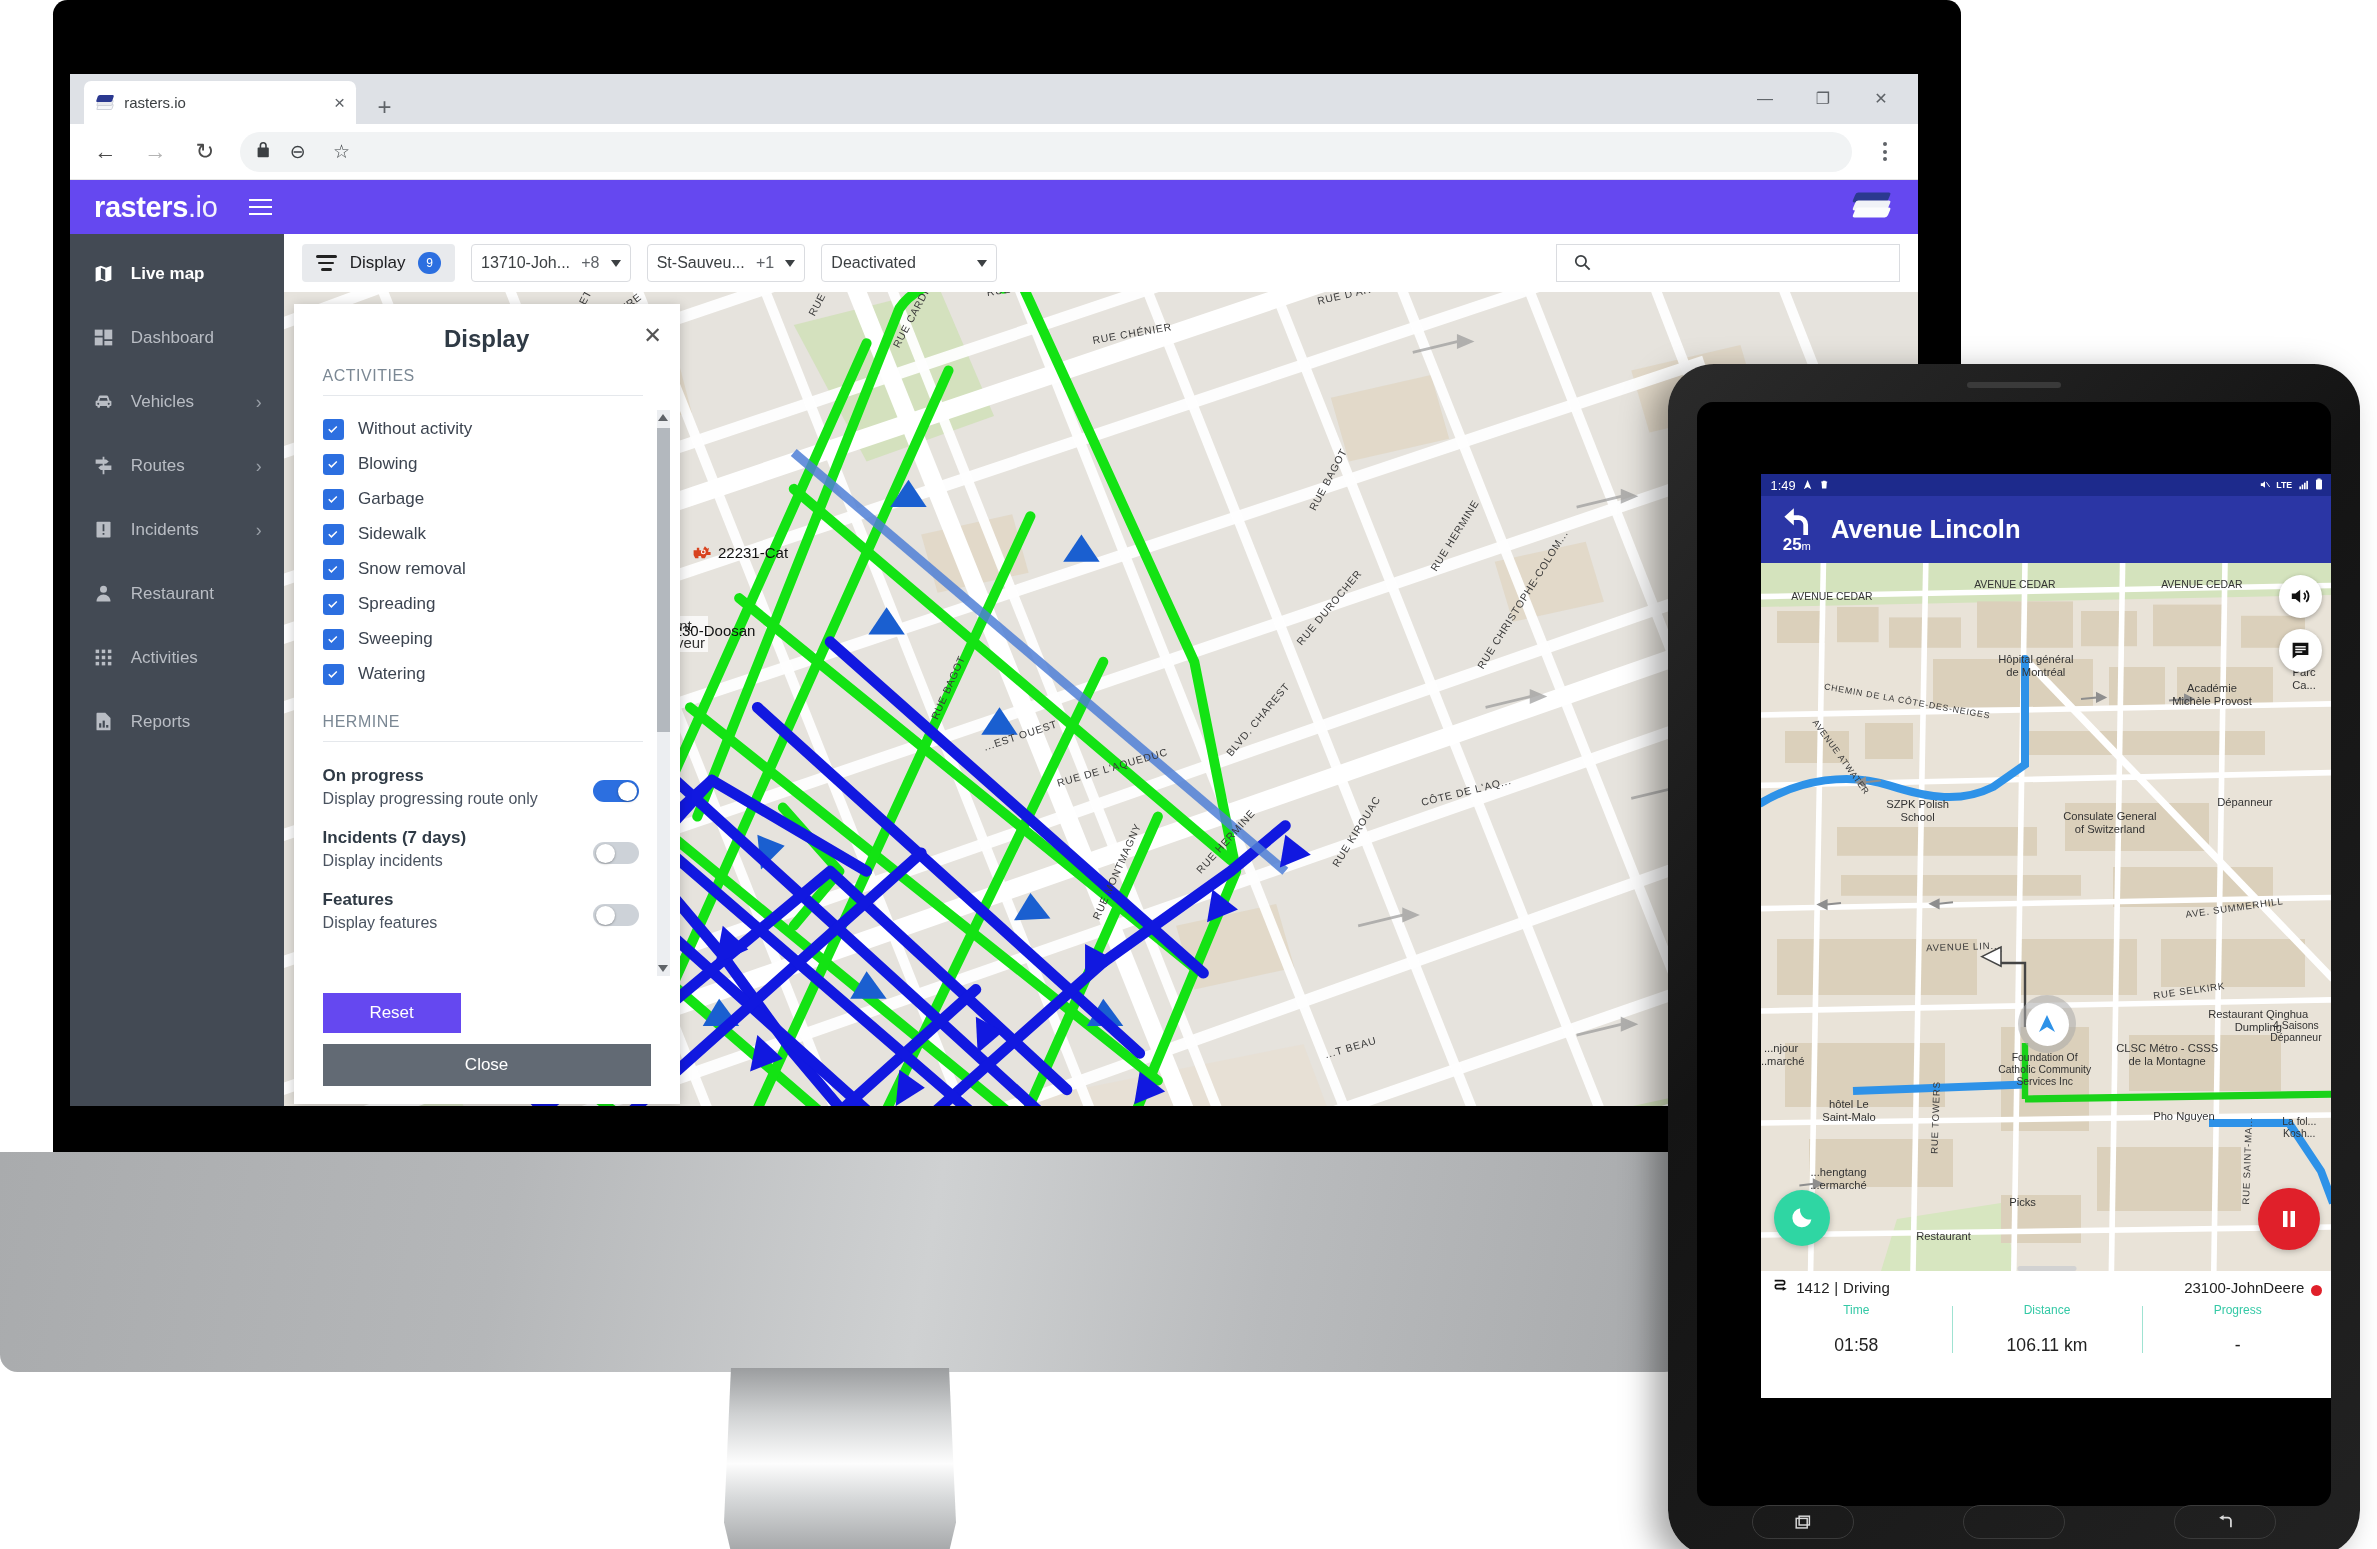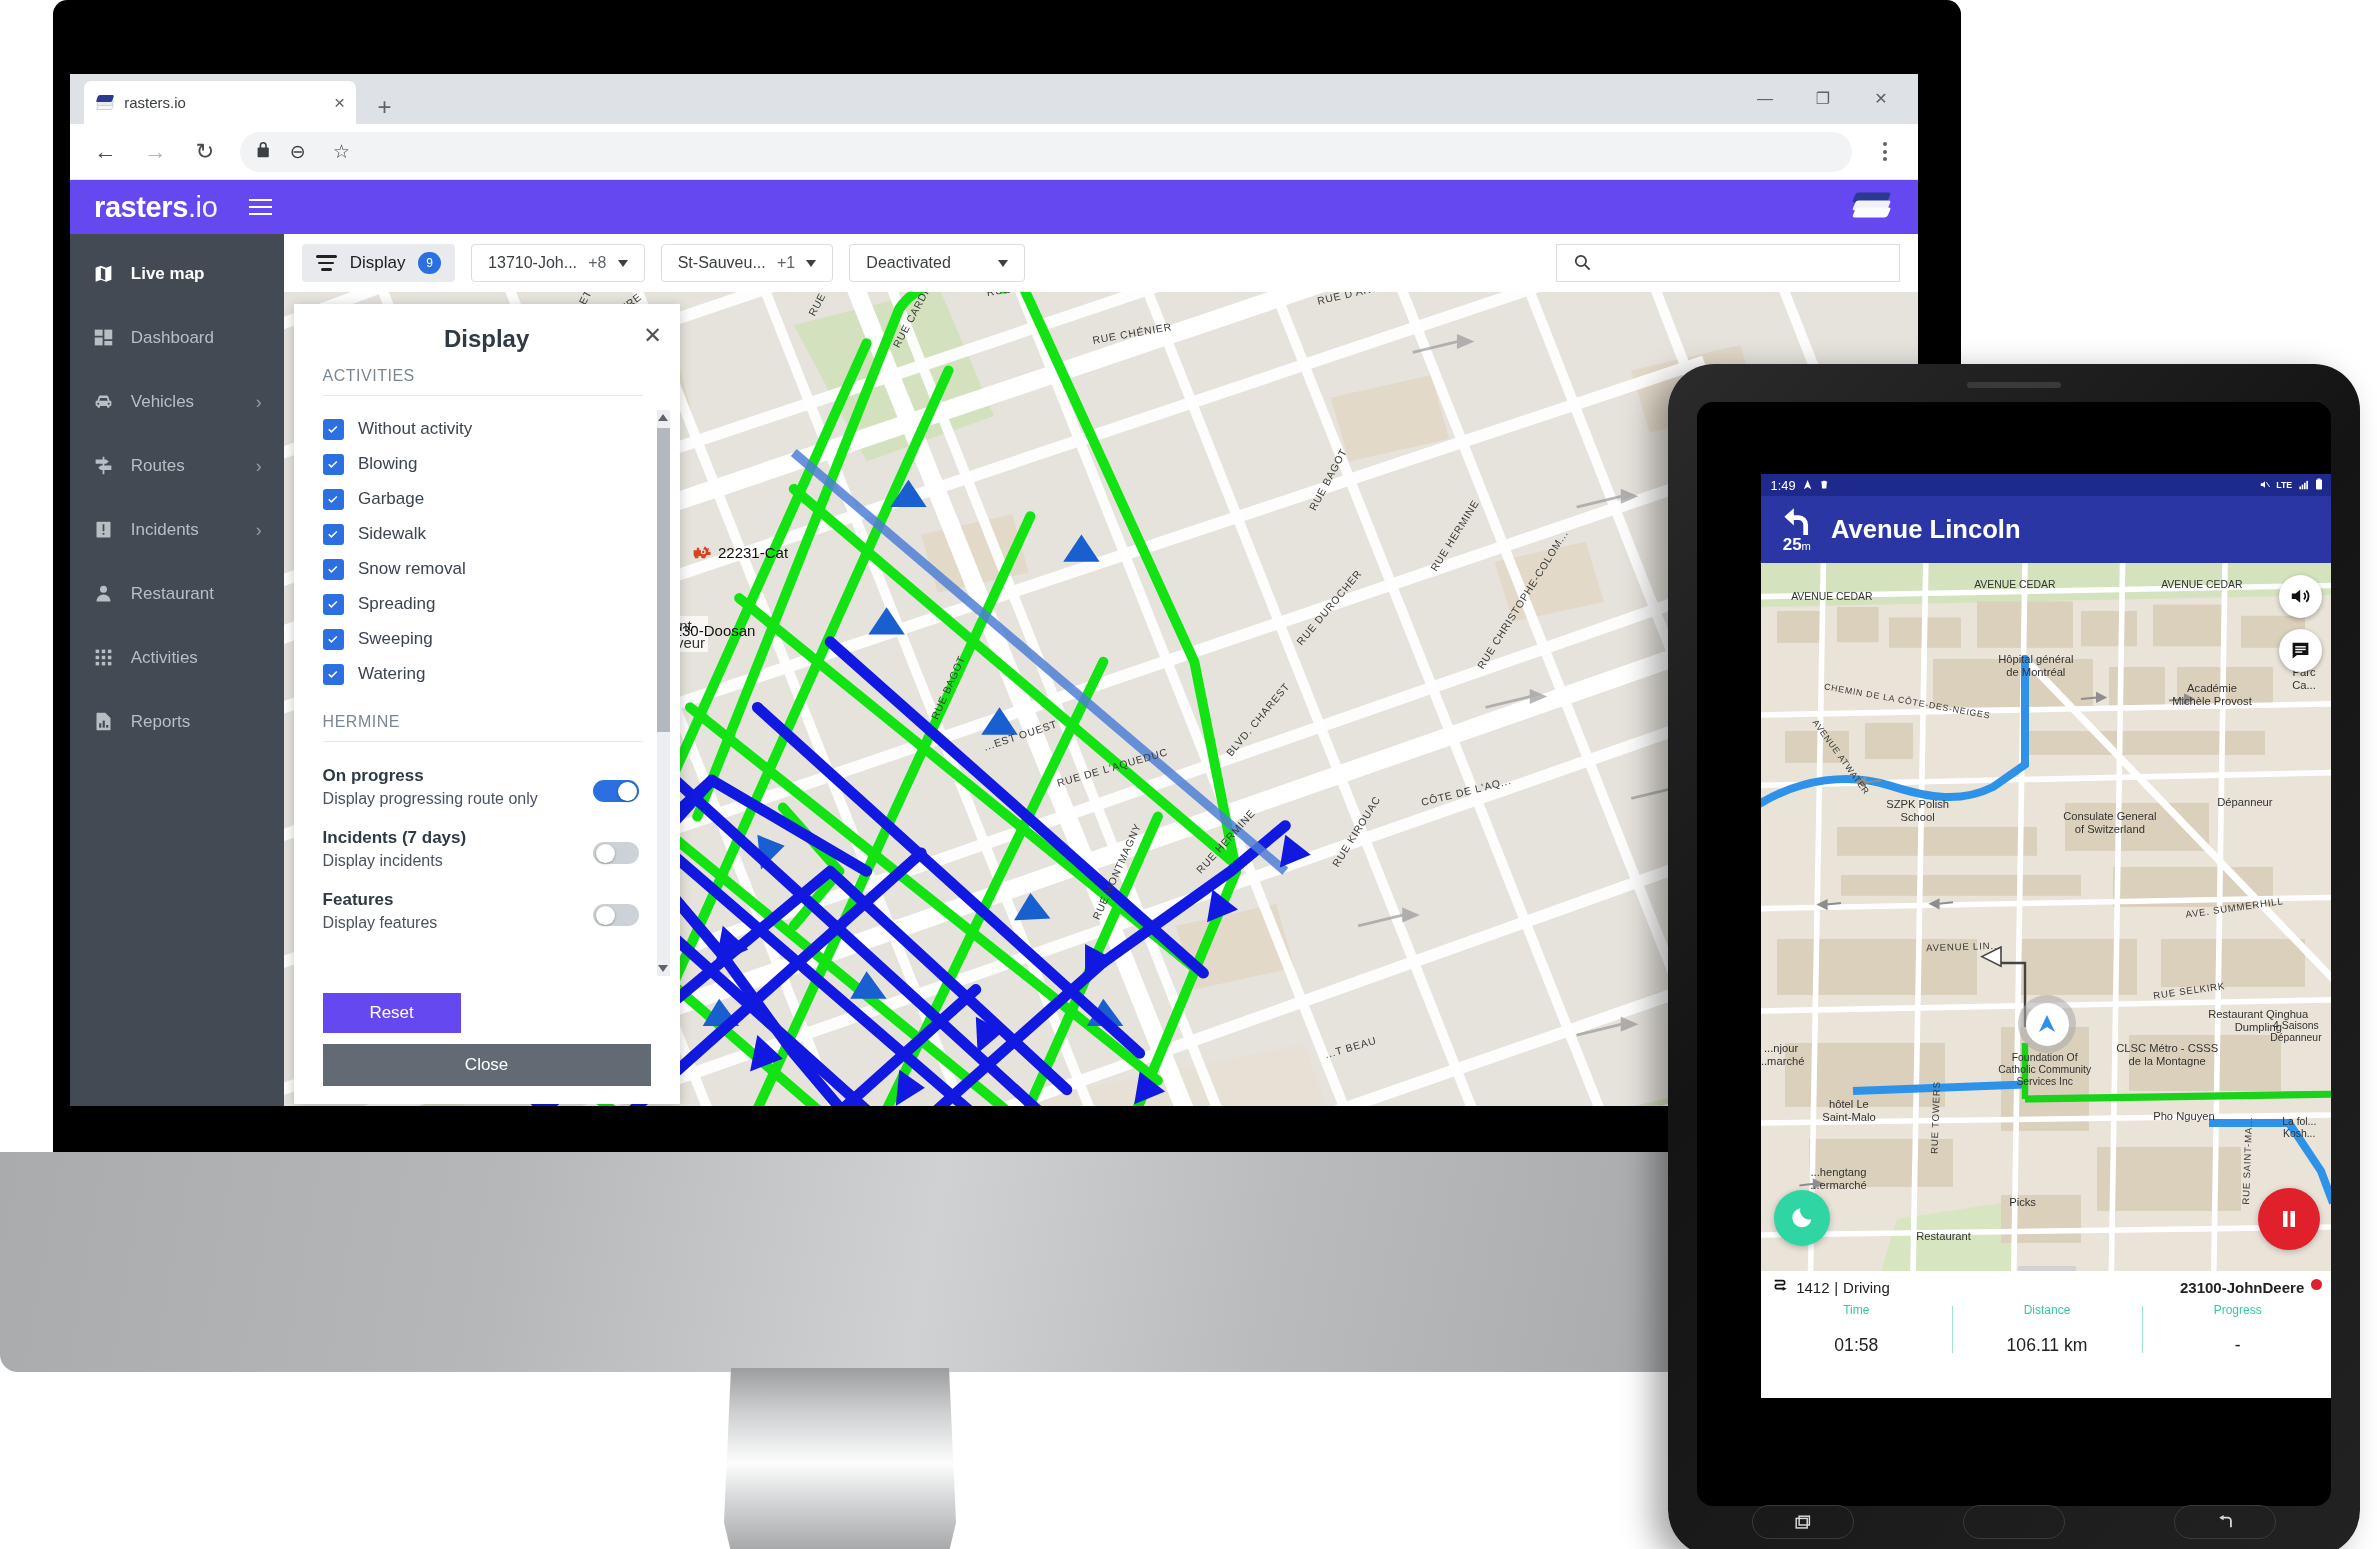--- a/index.html
+++ b/index.html
@@ -111,21 +111,21 @@
   .filter-ico i { background:#222; height:2.4px; display:block; border-radius:1.6px; }
   .filter-ico i:nth-child(1){ width:21px; }
   .filter-ico i:nth-child(2){ width:16px; }
   .filter-ico i:nth-child(3){ width:10.4px; }
   .chip-label { font-size: 17px; color: #202124; }
   .badge { background: #2c6fe0; color: #fff; border-radius: 50%; width: 22.4px;
     height: 22.4px; display: flex; align-items: center; justify-content: center;
     font-size: 12px; }
   .chip-sel { height: 38px; background: #fff; border: 0.8px solid #dadce0;
     border-radius: 4px; display: flex; align-items: center; gap: 11.2px;
-    padding: 0 16px; font-size: 16px; color: #3c4043; cursor: pointer; }
+    padding: 0 9px; font-size: 16px; color: #3c4043; cursor: pointer; }
   .chip-sel .more { color: #5f6368; }
   .caret { width: 0; height: 0; border-left: 5.6px solid transparent;
     border-right: 5.6px solid transparent; border-top: 7.2px solid #3c4043; }
   .chip-wide { min-width: 176px; justify-content: space-between; }
   #searchbox { position: absolute; right: 17.6px; top: 9.6px; width: 344px;
     height: 38px; border: 0.8px solid #dadce0; display: flex; align-items: center;
     background: #fff; }
   .search-ico { width: 50px; display: flex; align-items: center;
     justify-content: center; color: #3c4043; font-size: 19px; }
   #searchbox input { border: 0; outline: 0; flex: 1; font-size: 16px;
@@ -229,22 +229,22 @@
   .fab-pause { right: 12.8px; bottom: 21px; width: 62px; height: 62px; background: #e0202a;
     box-shadow: 0 1.6px 6.4px rgba(0,0,0,.25); }
   .ph-puck { position: absolute; left: 50%; top: 432px; transform: translateX(-50%);
     width: 58px; height: 58px; border-radius: 50%; background: rgba(170,170,170,.55);
     display: flex; align-items: center; justify-content: center; }
   .ph-puck .inner { width: 43px; height: 43px; border-radius: 50%; background: #fff;
     display: flex; align-items: center; justify-content: center; }
   .ph-info { background: #fff; }
   .ph-info-top { display: flex; align-items: center; padding: 6.4px 11.2px 3.2px;
     font-size: 15px; color: #222; }
-  .ph-info-top .veh { margin-left: auto; font-weight: 700; display:flex;
-    align-items:flex-start; gap:6.4px; }
+  .ph-info-top .veh { margin-left: auto; font-weight: 400; display:flex;
+    align-items:flex-end; gap:6.4px; }
   .red-dot { width: 11.2px; height: 11.2px; border-radius: 50%; background: #e0202a; }
   .ph-stats { display: flex; padding: 3.2px 0 9.6px; }
   .ph-stat { flex: 1; text-align: center; position: relative; }
   .ph-stat + .ph-stat::before { content:''; position: absolute; left: 0; top: 3.2px;
     bottom: 3.2px; width: 0.8px; background: #9fe3d2; }
   .ph-stat .k { font-size: 12px; color: #34c9a6; }
   .ph-stat .v { font-size: 17.6px; color: #222; margin-top: 18px; }
   .ph-softkeys { position: absolute; left: 29px; bottom: 9.6px; width: 634px;
     height: 48px; display: flex; align-items: center; justify-content: space-around; }
   .sk { width: 102px; height: 34px; border-radius: 17.6px; border: 0.8px solid #3a3a3a;

